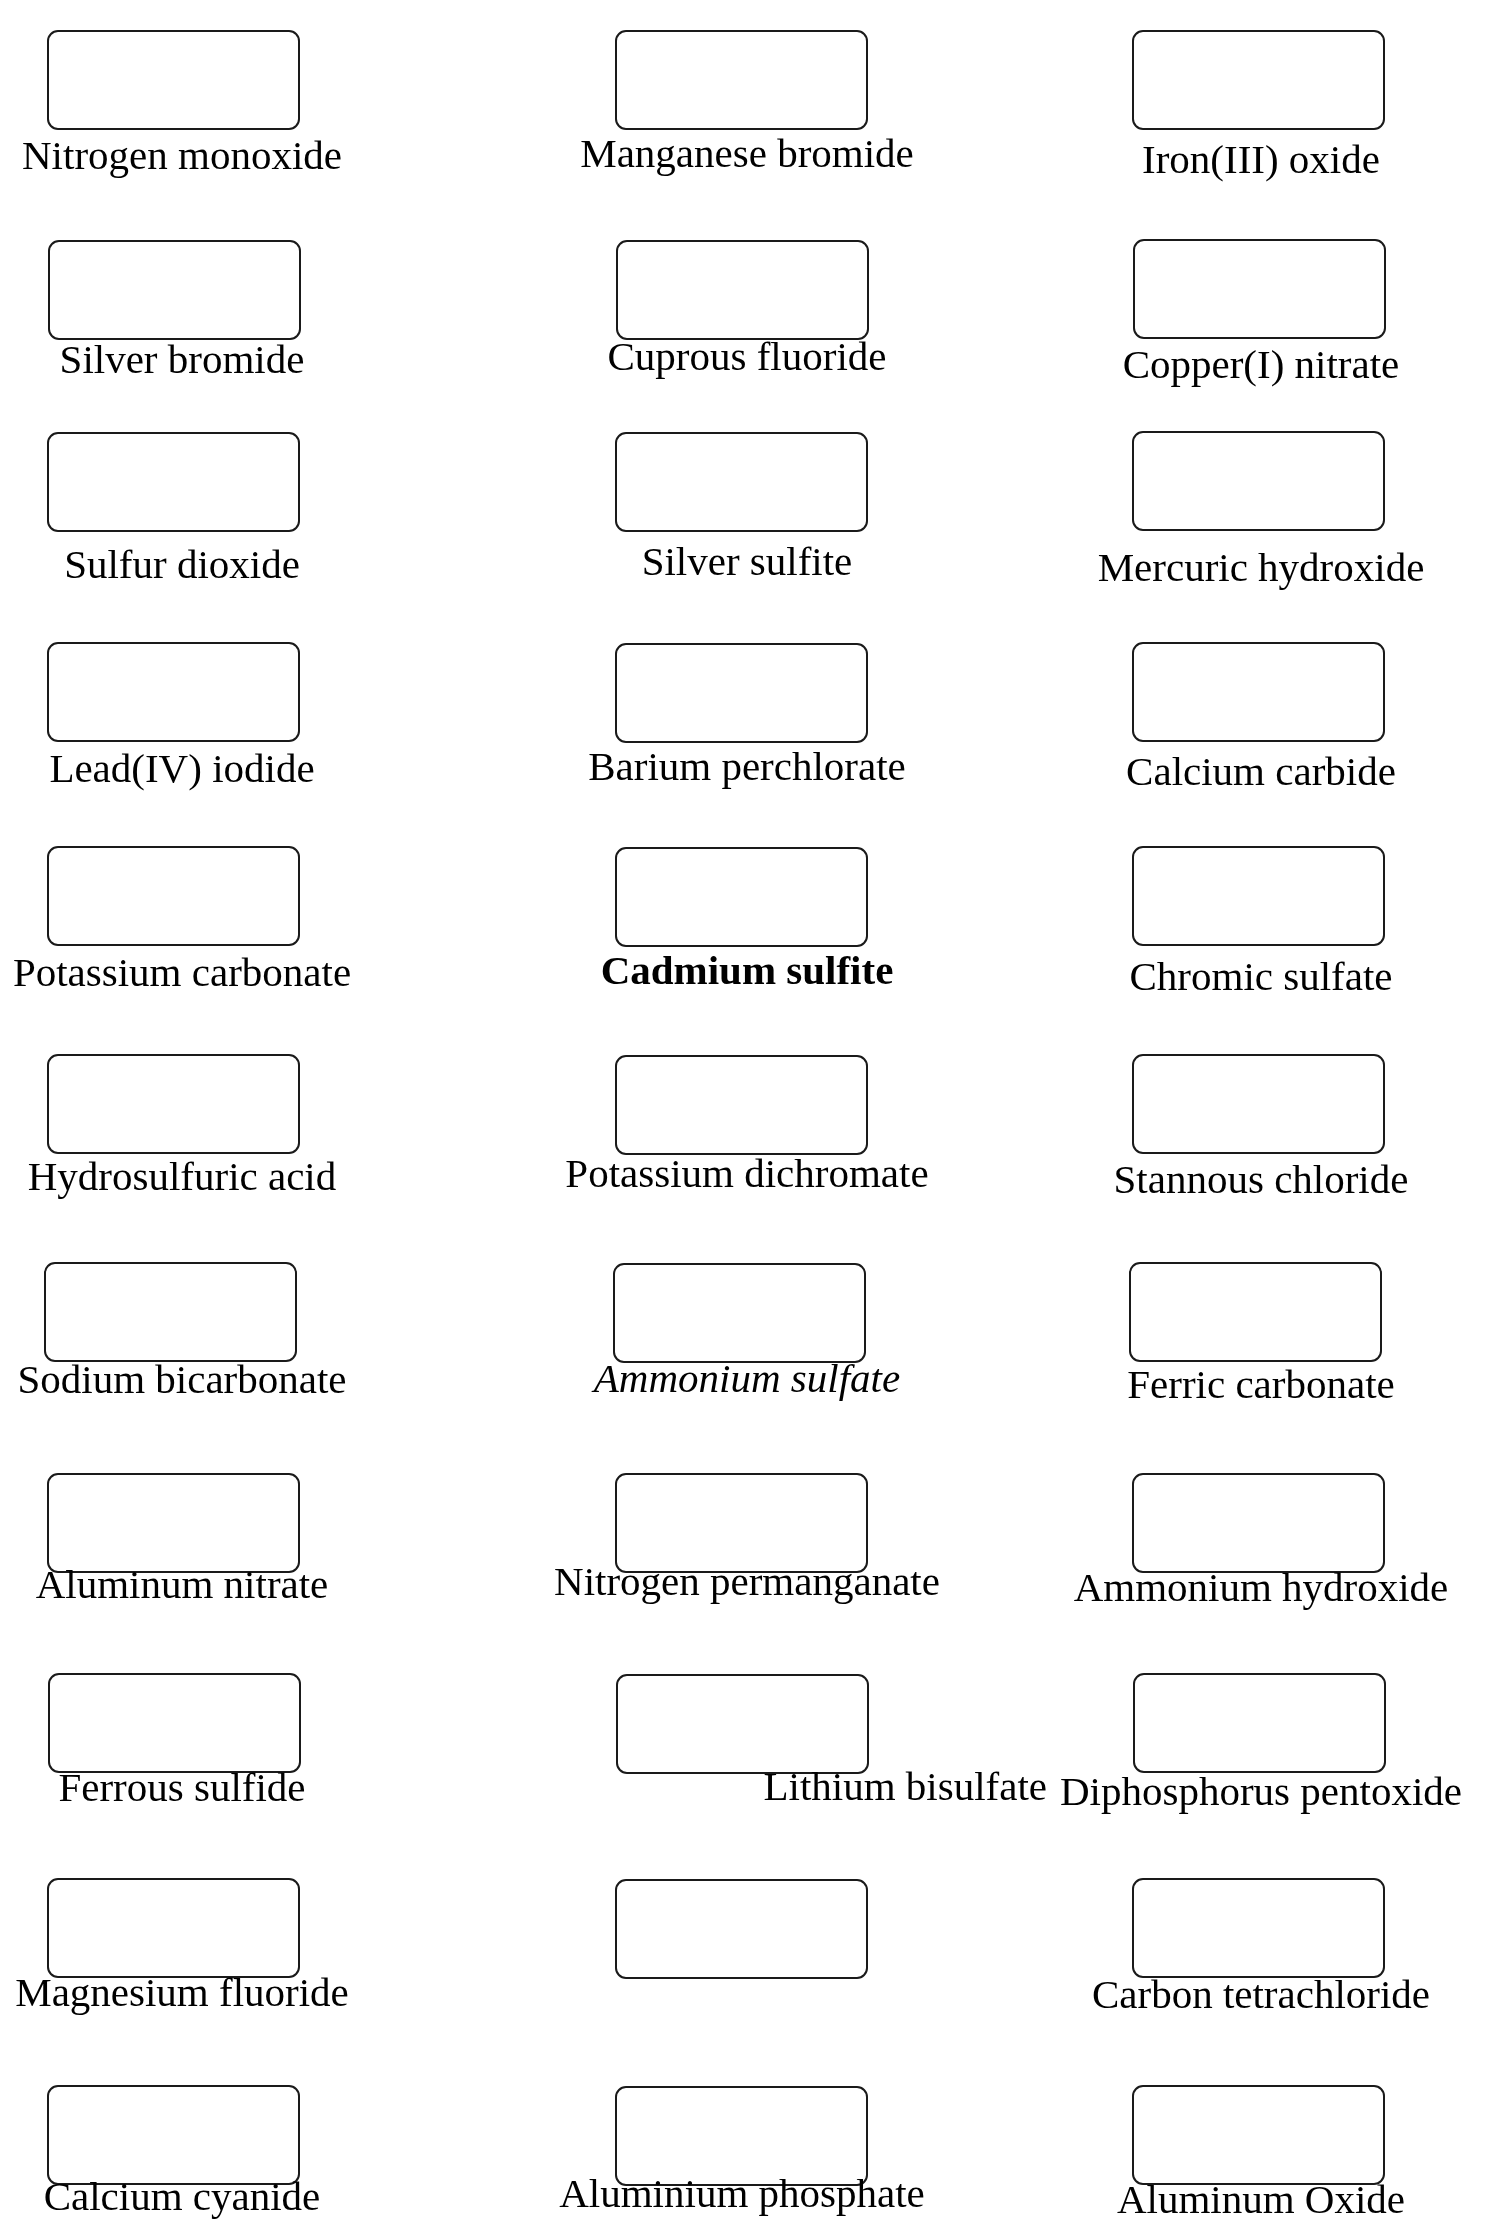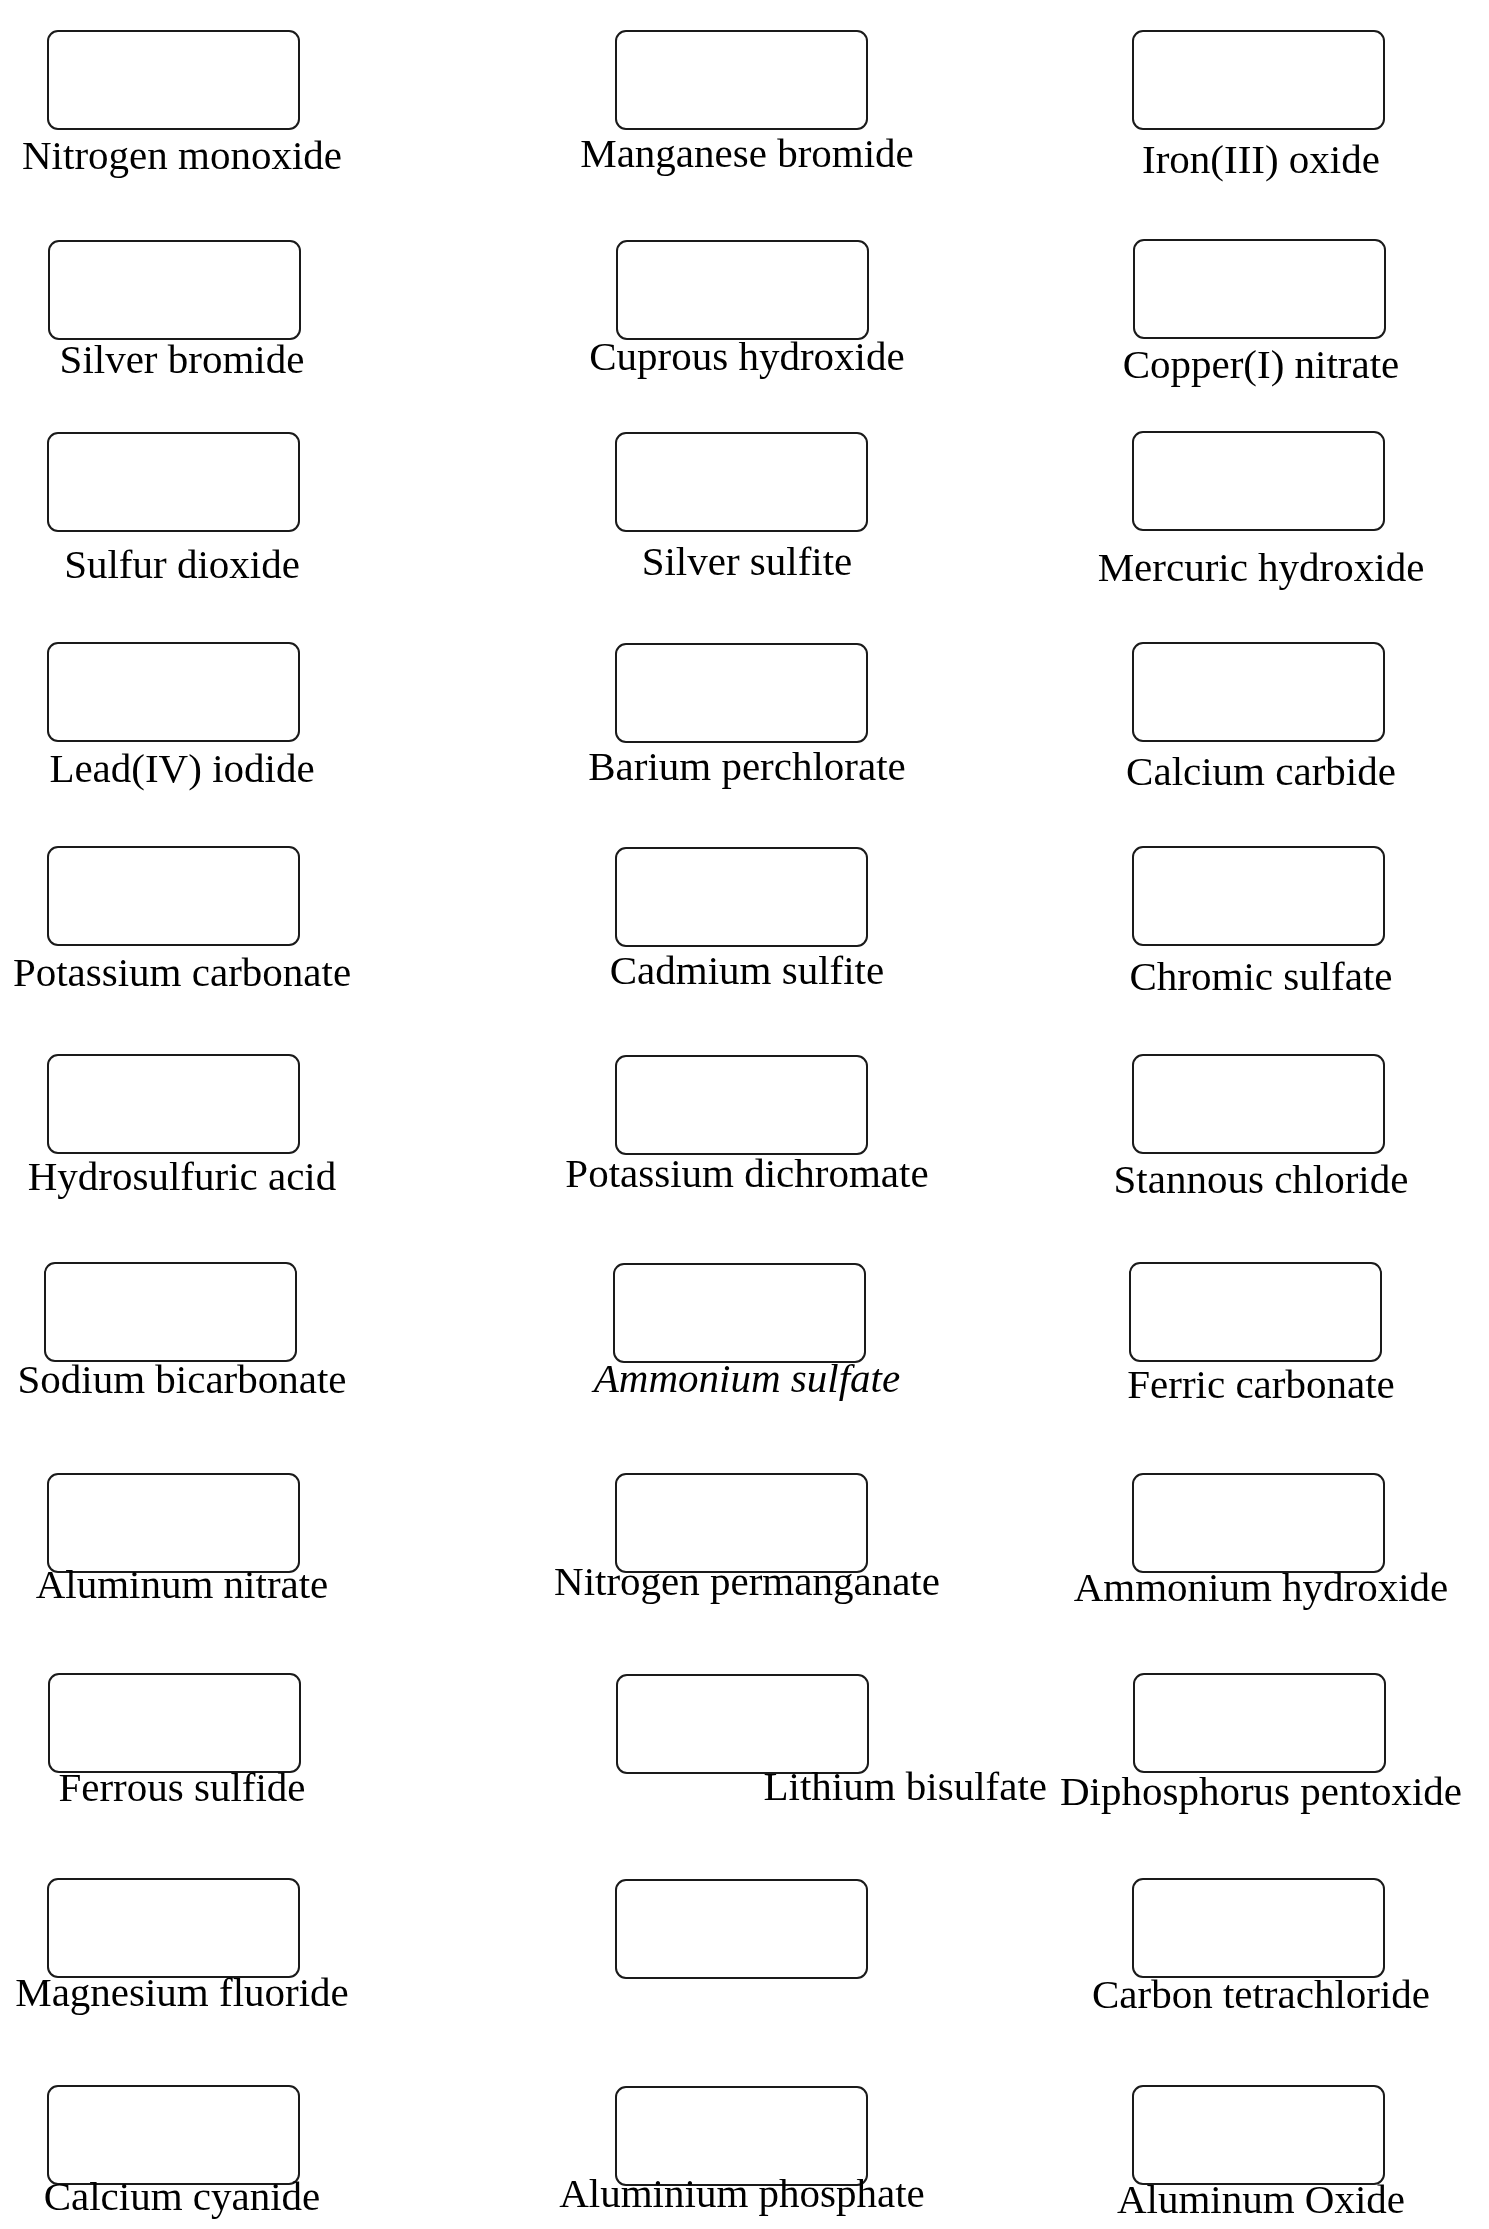--- a/index.html
+++ b/index.html
@@ -58,21 +58,21 @@
     <input type="text" class="answer-box" aria-label="Manganese dioxide" value="" style="left: 615px; top: 30px;">
     <div class="label" style="left: 747px; top: 133px;">Manganese bromide</div>
 
     <input type="text" class="answer-box" aria-label="Iron(III) oxide" value="" style="left: 1132px; top: 30px;">
     <div class="label" style="left: 1261px; top: 139px;">Iron(III) oxide</div>
 
     <input type="text" class="answer-box" aria-label="Silver bromide" value="" style="left: 48px; top: 240px;">
     <div class="label" style="left: 182px; top: 339px;">Silver bromide</div>
 
     <input type="text" class="answer-box" aria-label="Cuprous hydroxide" value="" style="left: 616px; top: 240px;">
-    <div class="label" style="left: 747px; top: 336px;">Cuprous hydroxide</div>
+    <div class="label" style="left: 747px; top: 336px;">Cuprous fluoride</div>
 
     <input type="text" class="answer-box" aria-label="Copper(I) nitrate" value="" style="left: 1133px; top: 239px;">
     <div class="label" style="left: 1261px; top: 344px;">Copper(I) nitrate</div>
 
     <input type="text" class="answer-box" aria-label="Sulfur dioxide" value="" style="left: 47px; top: 432px;">
     <div class="label" style="left: 182px; top: 544px;">Sulfur dioxide</div>
 
     <input type="text" class="answer-box" aria-label="Silver chromate" value="" style="left: 615px; top: 432px;">
     <div class="label" style="left: 747px; top: 541px;">Silver sulfite</div>
 
@@ -85,21 +85,21 @@
     <input type="text" class="answer-box" aria-label="Barium perchlorate" value="" style="left: 615px; top: 643px;">
     <div class="label" style="left: 747px; top: 746px;">Barium perchlorate</div>
 
     <input type="text" class="answer-box" aria-label="Calcium carbide" value="" style="left: 1132px; top: 642px;">
     <div class="label" style="left: 1261px; top: 751px;">Calcium carbide</div>
 
     <input type="text" class="answer-box" aria-label="Potassium carbonate" value="" style="left: 47px; top: 846px;">
     <div class="label" style="left: 182px; top: 952px;">Potassium carbonate</div>
 
     <input type="text" class="answer-box" aria-label="Cadmium sulfite" value="" style="left: 615px; top: 847px;">
-    <div class="label" style="left: 747px; top: 950px;">Cadmium sulfite</div>
+    <div class="label" style="left: 747px; top: 950px; font-weight: bold;">Cadmium sulfite</div>
 
     <input type="text" class="answer-box" aria-label="Chromic sulfate" value="" style="left: 1132px; top: 846px;">
     <div class="label" style="left: 1261px; top: 956px;">Chromic sulfate</div>
 
     <input type="text" class="answer-box" aria-label="Hydrosulfuric acid" value="" style="left: 47px; top: 1054px;">
     <div class="label" style="left: 182px; top: 1156px;">Hydrosulfuric acid</div>
 
     <input type="text" class="answer-box" aria-label="Potassium dichromate" value="" style="left: 615px; top: 1055px;">
     <div class="label" style="left: 747px; top: 1153px;">Potassium dichromate</div>
 

